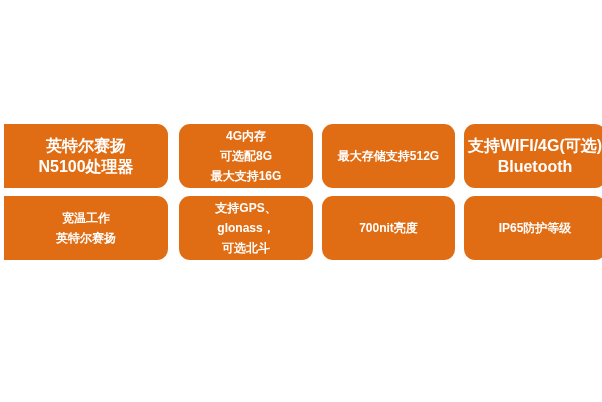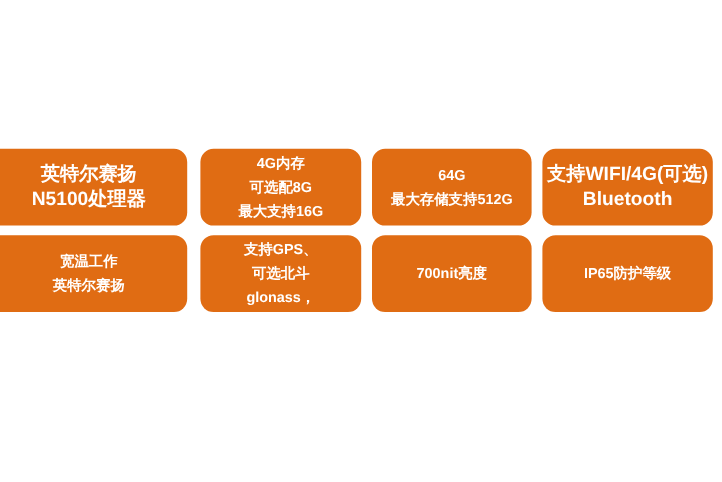--- a/index.html
+++ b/index.html
@@ -18,21 +18,21 @@
   #spec-grid {
     position: absolute;
     left: 0;
     top: 124px;
     width: 602px;
     height: 138px;
   }
 
   .spec-row {
     position: absolute;
-    left: 0;
+    left: 12px;
     width: 506px;
     height: 64px;
   }
   .spec-row.row-1 { top: 0px; }
   .spec-row.row-2 { top: 72px; }
 
   .spec-card {
     position: absolute;
     top: 0;
     height: 64px;
@@ -96,21 +96,20 @@
     <div class="spec-card col-2">
       <div class="card-text">
         <span class="text-line">4G内存</span>
         <span class="text-line">可选配8G</span>
         <span class="text-line">最大支持16G</span>
       </div>
     </div>
 
     <div class="spec-card col-3">
       <div class="card-text overflow">
-        <span class="text-line">64G</span>
         <span class="text-line">最大存储支持512G</span>
       </div>
     </div>
 
     <div class="spec-card col-4">
       <div class="card-text lines-2 overflow">
         <span class="text-line">支持WIFI/4G(可选)</span>
         <span class="text-line">Bluetooth</span>
       </div>
     </div>
@@ -122,22 +121,22 @@
     <div class="spec-card col-1">
       <div class="card-text">
         <span class="text-line">宽温工作</span>
         <span class="text-line">英特尔赛扬</span>
       </div>
     </div>
 
     <div class="spec-card col-2">
       <div class="card-text">
         <span class="text-line">支持GPS、</span>
+        <span class="text-line">glonass，</span>
         <span class="text-line">可选北斗</span>
-        <span class="text-line">glonass，</span>
       </div>
     </div>
 
     <div class="spec-card col-3">
       <div class="card-text">
         <span class="text-line">700nit亮度</span>
       </div>
     </div>
 
     <div class="spec-card col-4">

